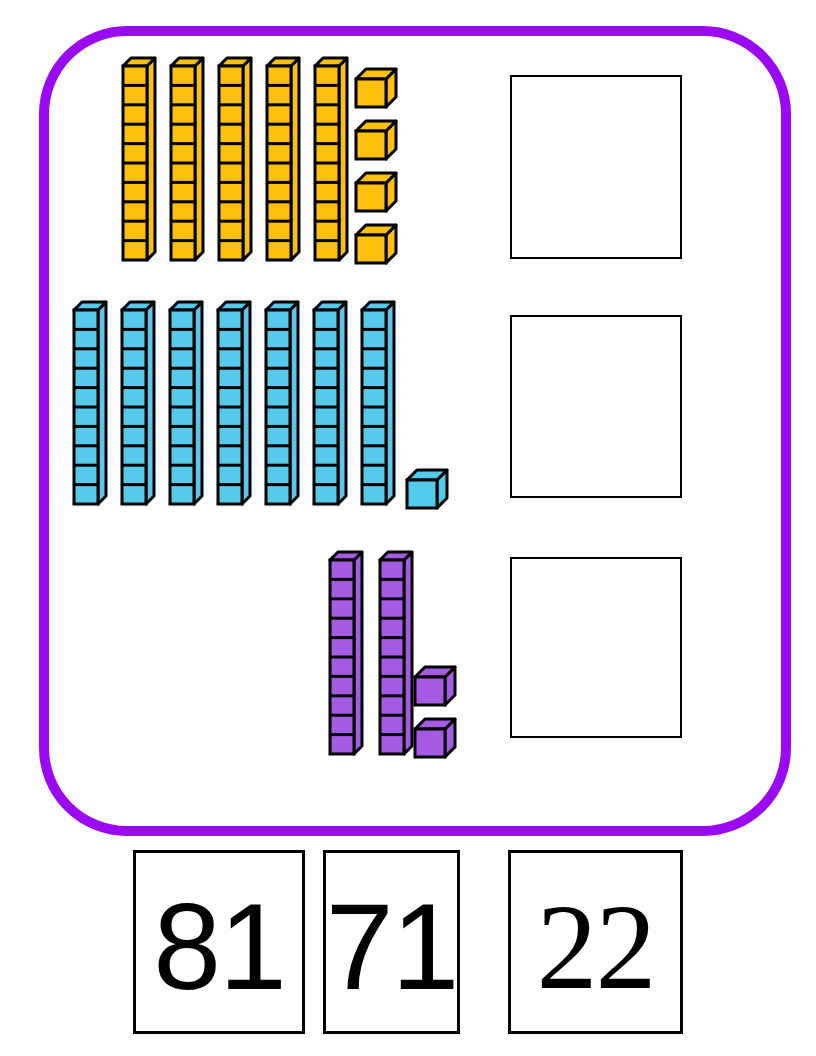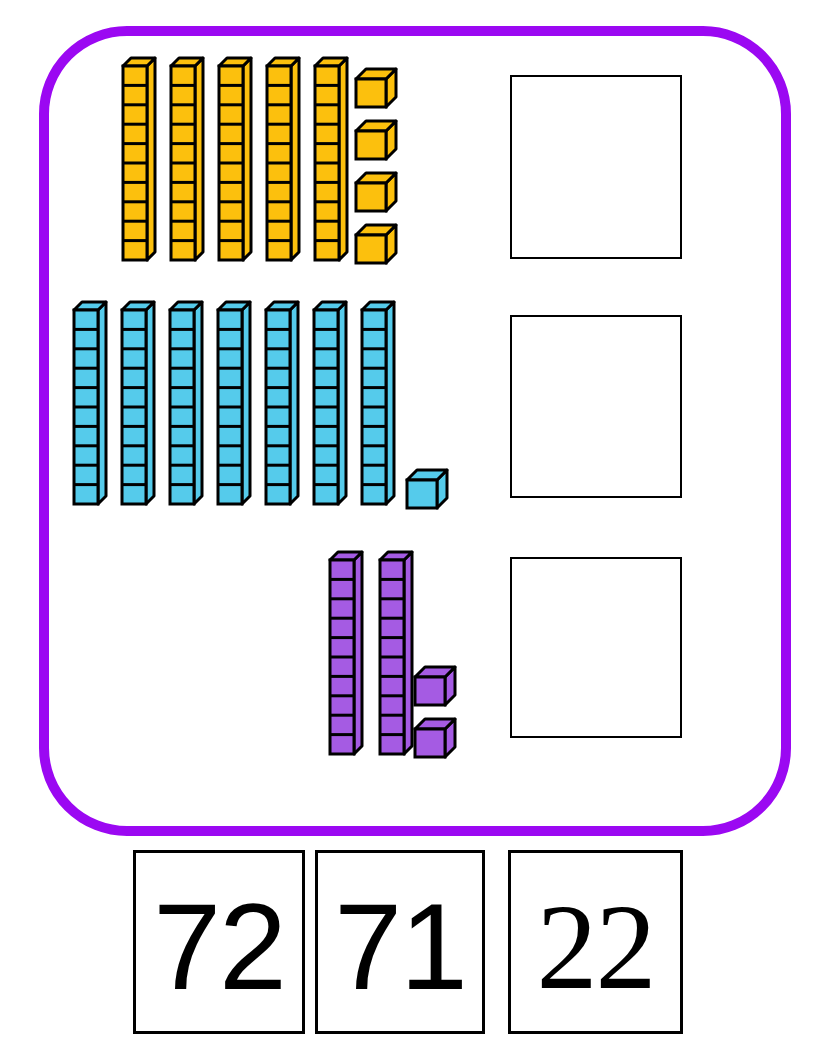--- a/index.html
+++ b/index.html
@@ -54,21 +54,21 @@
     top: 850px;
     height: 184px;
     border: 3px solid #000;
     background: #fff;
     box-sizing: border-box;
     display: flex;
     align-items: center;
     justify-content: center;
   }
   .card0 { left: 133px; width: 172px; }
-  .card1 { left: 315px; width: 170px; }
+  .card1 { left: 323px; width: 137px; }
   .card2 { left: 508px; width: 175px; font-family: Liberation Serif, serif; }
   .number-card span {
     font-size: 122px;
     line-height: 1;
     color: #000;
     padding-top: 10px;
     letter-spacing: -2px;
   }
 
   .defs-holder { position: absolute; width: 0; height: 0; overflow: hidden; }
@@ -189,21 +189,21 @@
           <use href="#sym-cube"></use>
         </svg>
       </div>
   </div>
 
   <div class="answer-box box0"></div>
   <div class="answer-box box1"></div>
   <div class="answer-box box2"></div>
 
   <div class="number-card card0">
-    <span>72</span>
+    <span>81</span>
   </div>
   <div class="number-card card1">
     <span>71</span>
   </div>
   <div class="number-card card2">
     <span>22</span>
   </div>
 
 </div>
 

